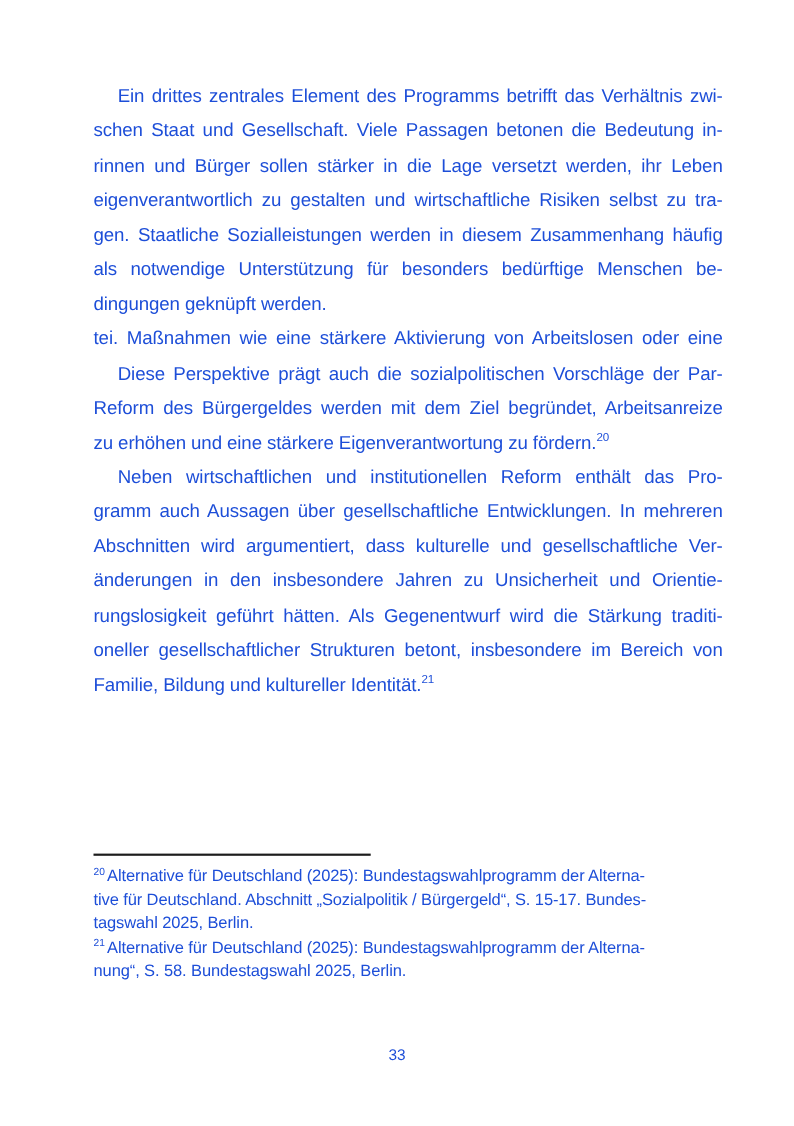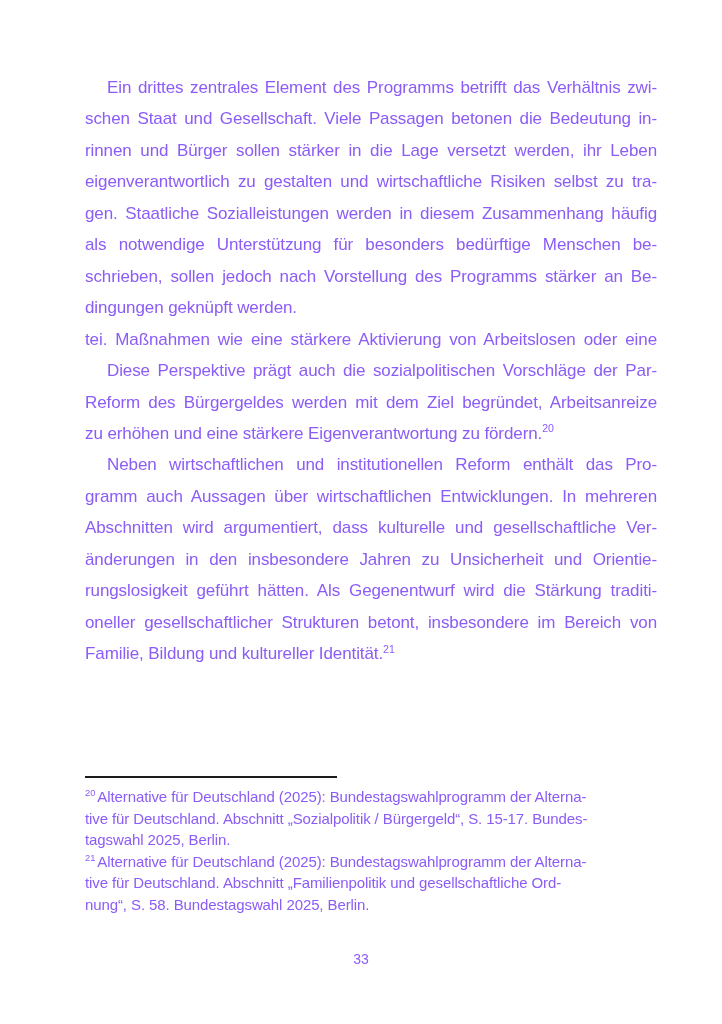--- a/index.html
+++ b/index.html
@@ -6,21 +6,21 @@
     margin: 0;
     padding: 0;
     background: #e8e8e8;
   }
   .page {
     position: relative;
     width: 722px;
     height: 1024px;
     background: #ffffff;
     font-family: "Liberation Sans", "DejaVu Sans", sans-serif;
-    color: #8b5cf6;
+    color: #1d4ed8;
     overflow: hidden;
     margin: 0 auto;
   }
   .body-text {
     position: absolute;
     left: 85px;
     top: 72px;
     width: 572px;
     font-size: 17px;
     line-height: 31.45px;
@@ -86,34 +86,33 @@
 
   <div class="body-text">
 
     <div>
       <div class="line indent">Ein drittes zentrales Element des Programms betrifft das Verhältnis zwi-</div>
       <div class="line">schen Staat und Gesellschaft. Viele Passagen betonen die Bedeutung in-</div>
       <div class="line">rinnen und Bürger sollen stärker in die Lage versetzt werden, ihr Leben</div>
       <div class="line">eigenverantwortlich zu gestalten und wirtschaftliche Risiken selbst zu tra-</div>
       <div class="line">gen. Staatliche Sozialleistungen werden in diesem Zusammenhang häufig</div>
       <div class="line">als notwendige Unterstützung für besonders bedürftige Menschen be-</div>
-      <div class="line">schrieben, sollen jedoch nach Vorstellung des Programms stärker an Be-</div>
       <div class="line plain">dingungen geknüpft werden.</div>
     </div>
 
     <div>
       <div class="line">tei. Maßnahmen wie eine stärkere Aktivierung von Arbeitslosen oder eine</div>
       <div class="line indent">Diese Perspektive prägt auch die sozialpolitischen Vorschläge der Par-</div>
       <div class="line">Reform des Bürgergeldes werden mit dem Ziel begründet, Arbeitsanreize</div>
       <div class="line plain"><span>zu erhöhen und eine stärkere Eigenverantwortung zu fördern.</span><sup>20</sup></div>
     </div>
 
     <div>
       <div class="line indent">Neben wirtschaftlichen und institutionellen Reform enthält das Pro-</div>
-      <div class="line">gramm auch Aussagen über wirtschaftlichen Entwicklungen. In mehreren</div>
+      <div class="line">gramm auch Aussagen über gesellschaftliche Entwicklungen. In mehreren</div>
       <div class="line">Abschnitten wird argumentiert, dass kulturelle und gesellschaftliche Ver-</div>
       <div class="line">änderungen in den insbesondere Jahren zu Unsicherheit und Orientie-</div>
       <div class="line">rungslosigkeit geführt hätten. Als Gegenentwurf wird die Stärkung traditi-</div>
       <div class="line">oneller gesellschaftlicher Strukturen betont, insbesondere im Bereich von</div>
       <div class="line plain"><span>Familie, Bildung und kultureller Identität.</span><sup>21</sup></div>
     </div>
 
   </div>
 
   <div class="fn-separator"></div>
@@ -121,21 +120,20 @@
   <div class="footnotes">
 
     <div>
       <div class="fn-line"><sup>20</sup><span>Alternative für Deutschland (2025): Bundestagswahlprogramm der Alterna-</span></div>
       <div class="fn-line">tive für Deutschland. Abschnitt „Sozialpolitik / Bürgergeld“, S. 15-17. Bundes-</div>
       <div class="fn-line">tagswahl 2025, Berlin.</div>
     </div>
 
     <div>
       <div class="fn-line"><sup>21</sup><span>Alternative für Deutschland (2025): Bundestagswahlprogramm der Alterna-</span></div>
-      <div class="fn-line">tive für Deutschland. Abschnitt „Familienpolitik und gesellschaftliche Ord-</div>
       <div class="fn-line">nung“, S. 58. Bundestagswahl 2025, Berlin.</div>
     </div>
 
   </div>
 
   <div class="page-number">33</div>
 
 </div>
 
 </body></html>

